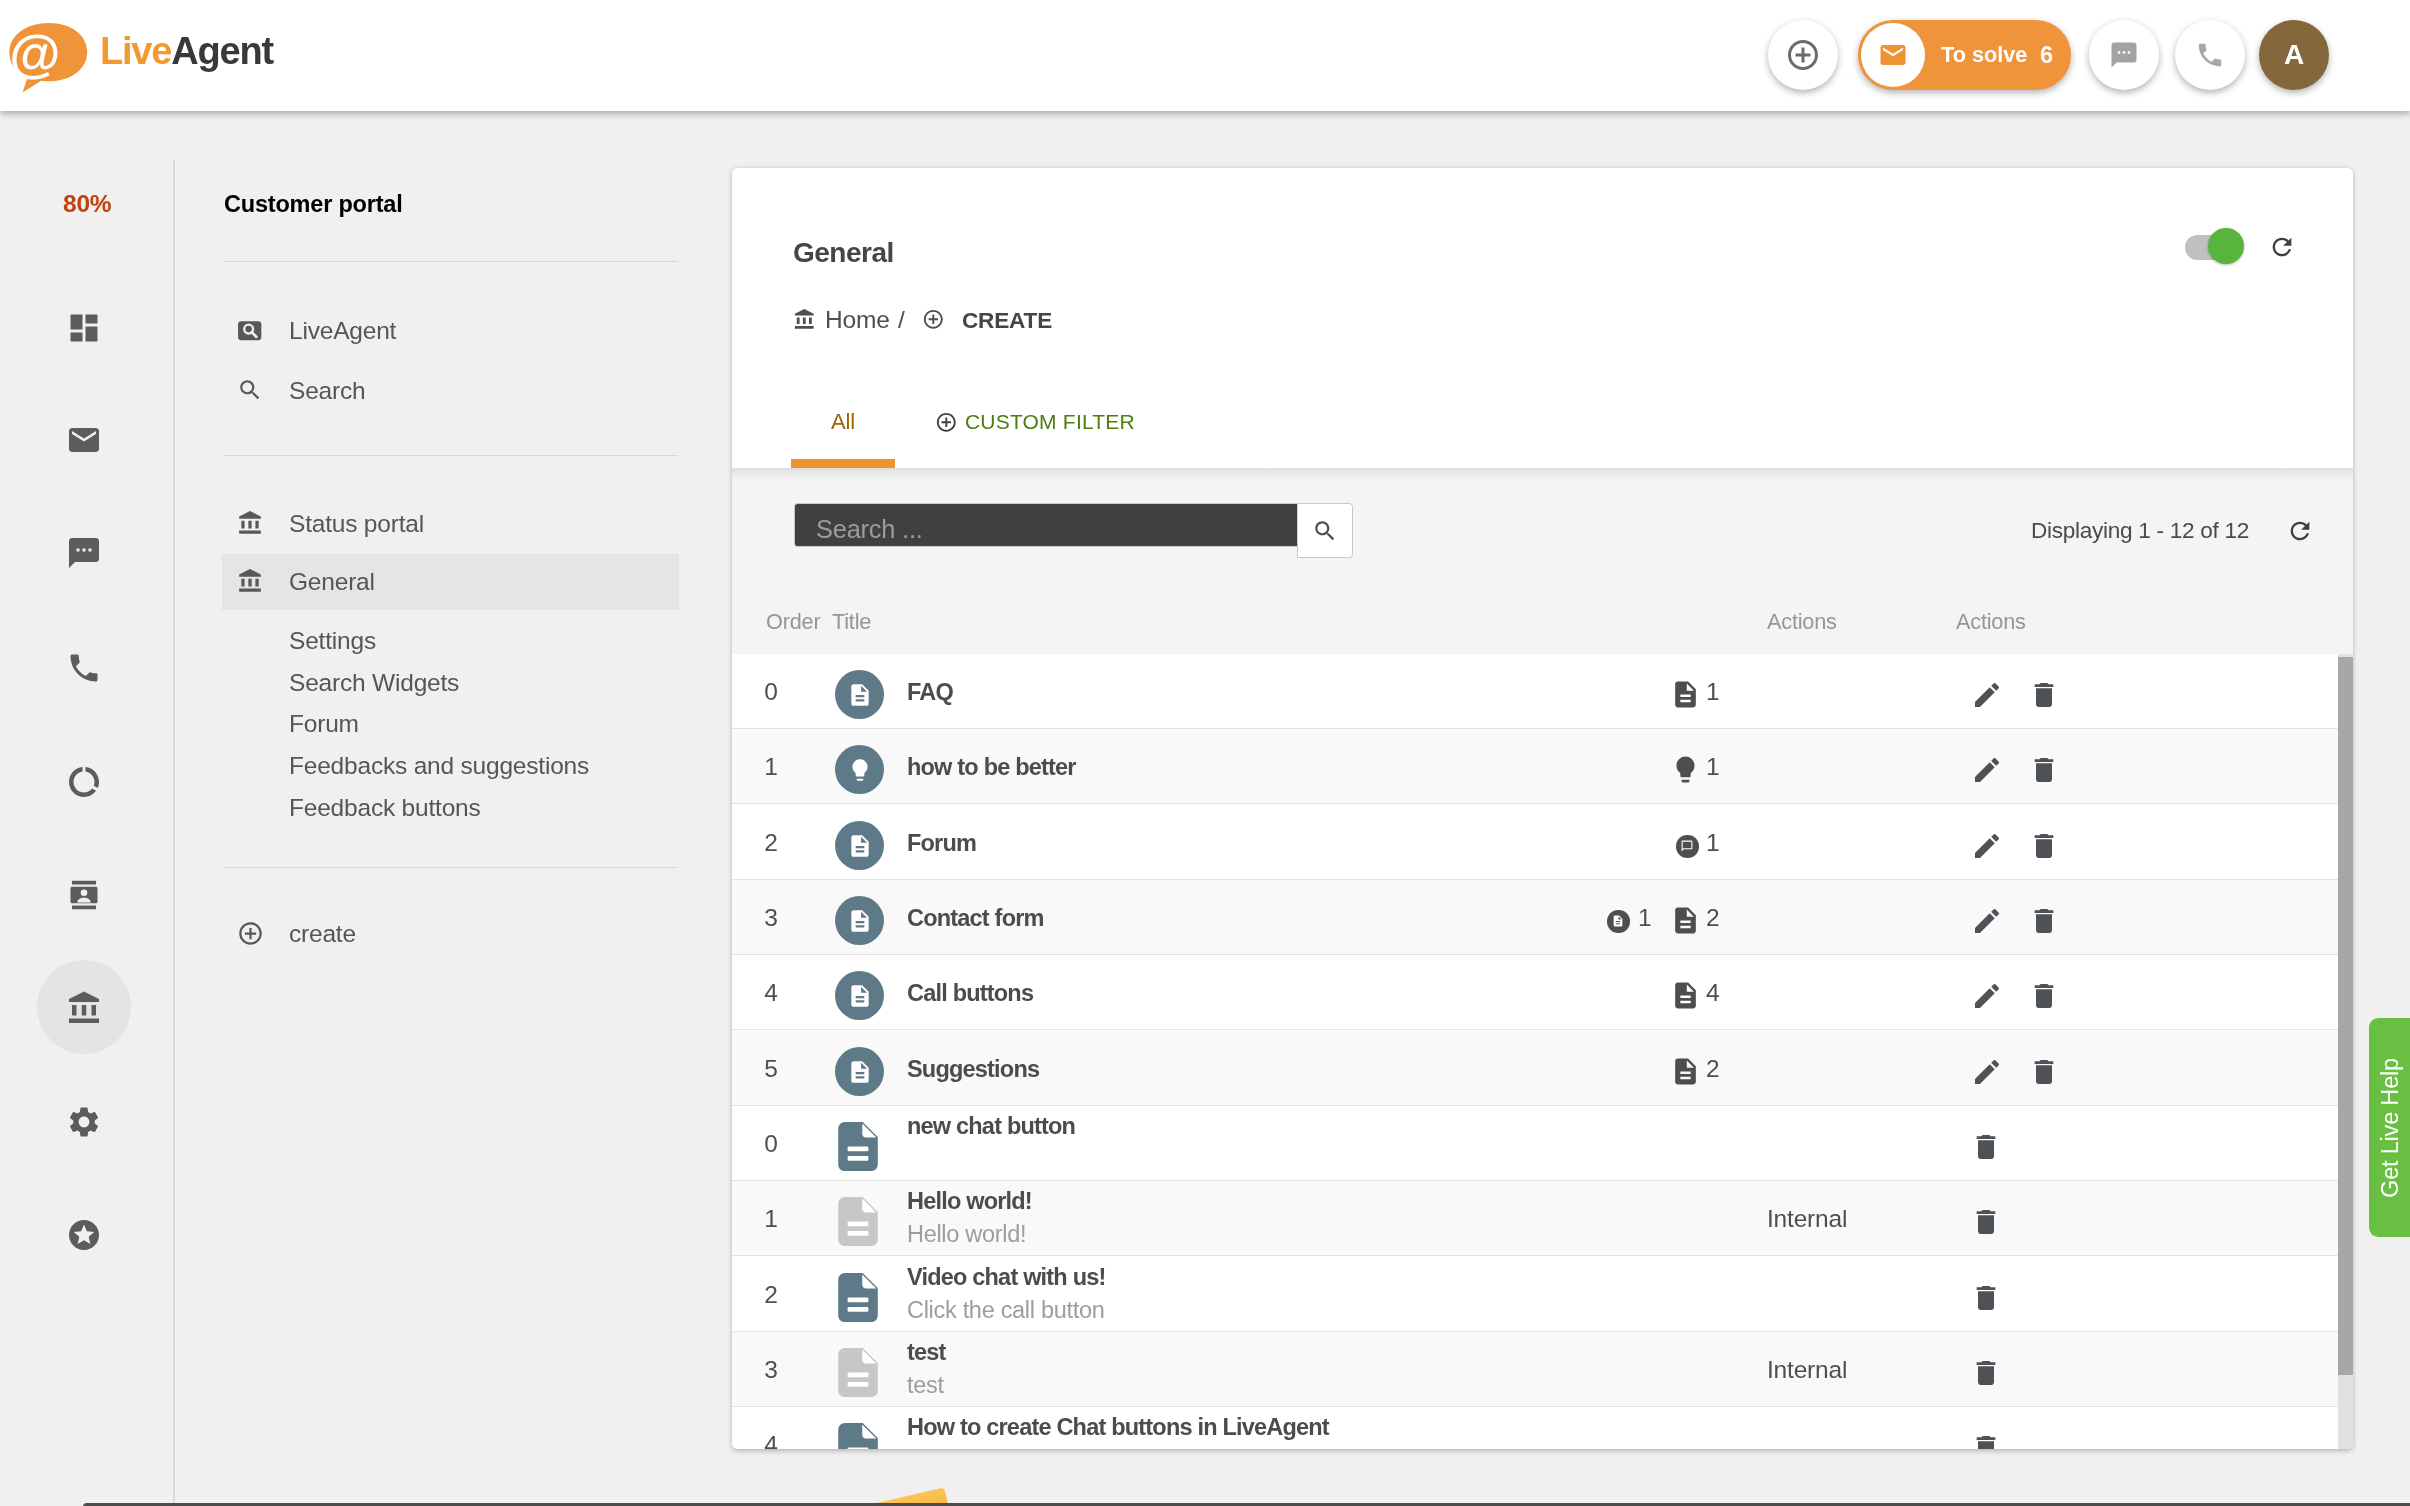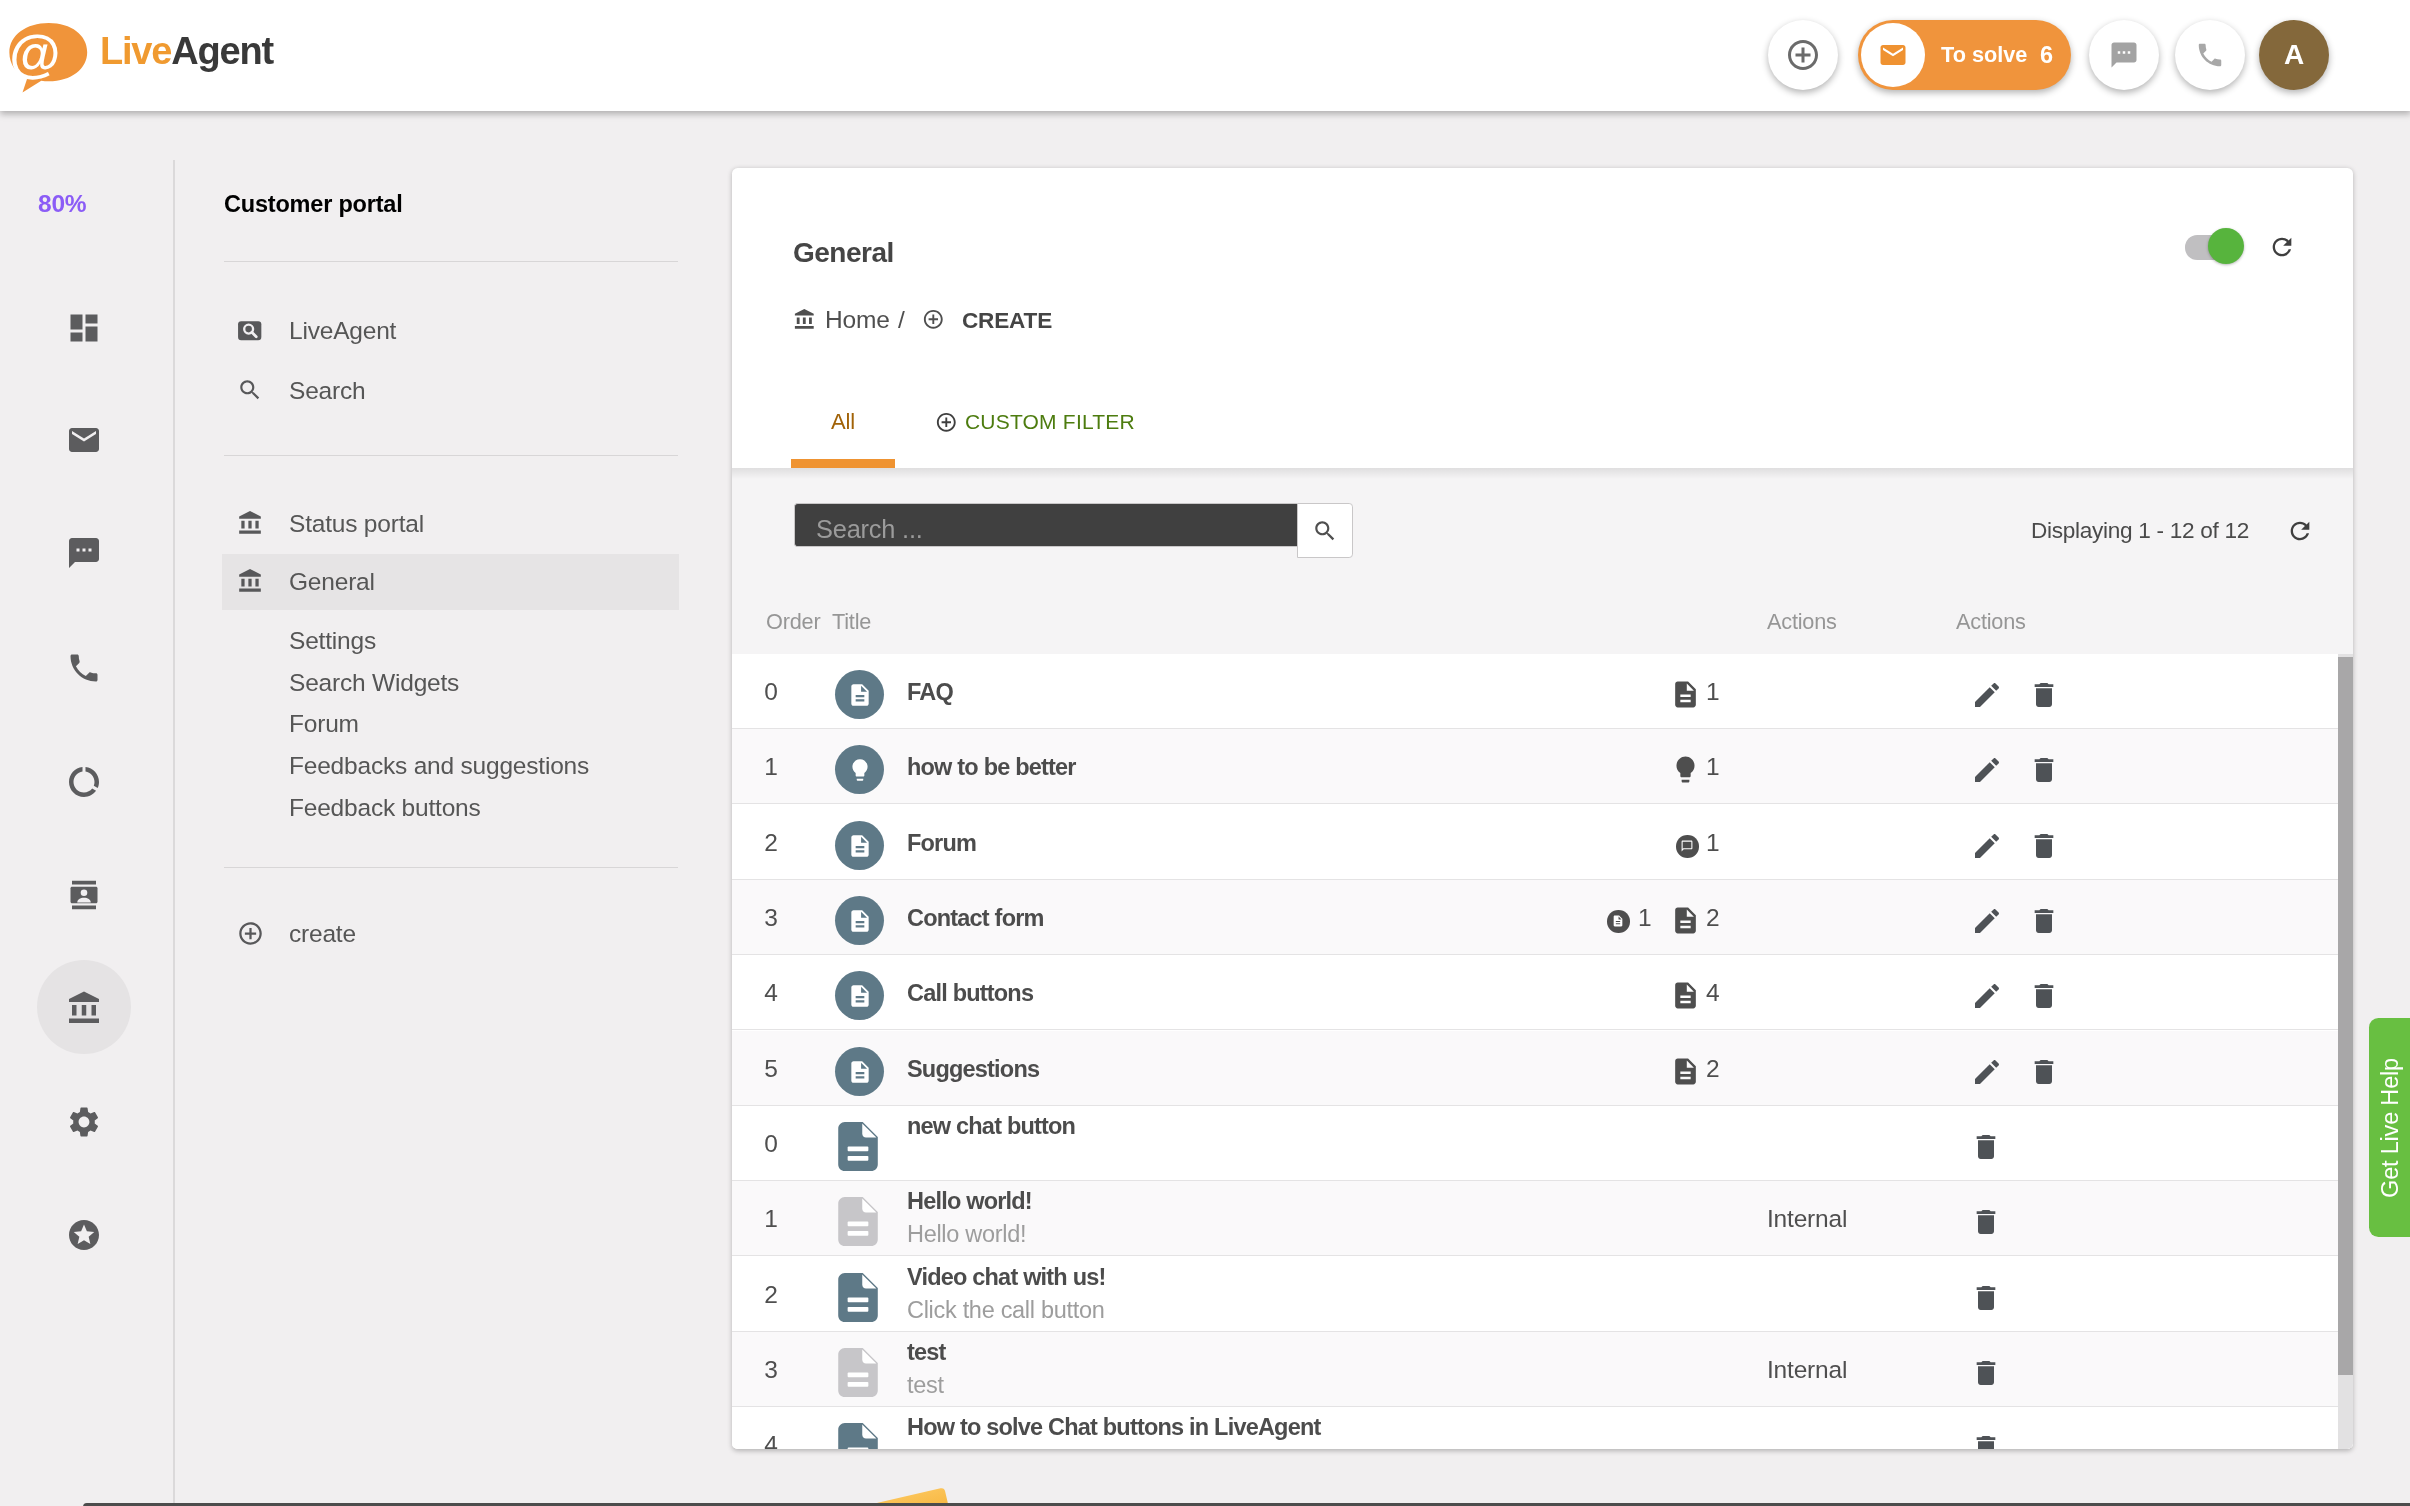--- a/index.html
+++ b/index.html
@@ -25,21 +25,21 @@
   #tosolve .lbl { position:absolute; left:83px; top:0; height:70px; line-height:70px;
                   color:#fff; font-weight:bold; font-size:21.7px; letter-spacing:0; }
   #tosolve .num { position:absolute; left:182px; top:0; height:70px; line-height:70px;
                   color:#fff; font-weight:bold; font-size:23.5px; }
   #avatar { position:absolute; left:2259px; top:20px; width:70px; height:70px; border-radius:50%;
             background:#84683b; box-shadow:0 2.8px 7.5px rgba(0,0,0,0.3); color:#fff;
             font-weight:bold; font-size:28px; text-align:center; line-height:70px; }
 
   
   #rail-div { position:absolute; left:173px; top:160px; width:1.9px; height:1343px; background:#dbd9da; }
-  #zoom { position:absolute; left:38px; top:190px; font-size:24.5px; font-weight:bold; color:#8b5cf6; }
+  #zoom { position:absolute; left:63px; top:190px; font-size:24.5px; font-weight:bold; color:#c2410c; }
   .ric { position:absolute; left:66px; }
   #railhl { position:absolute; left:37px; top:960px; width:94px; height:94px;
             border-radius:50%; background:#e5e3e4; }
 
   
   .mtitle { position:absolute; left:224px; top:191px; font-size:23.5px; font-weight:bold; color:#000000; }
   .mdiv { position:absolute; left:224px; width:454px; height:0.9px; background:#d8d6d7; }
   .mitem { position:absolute; left:289px; font-size:24.5px; color:#565656; }
   .mic { position:absolute; left:237px; }
   #genhl { position:absolute; left:222px; top:554px; width:457px; height:56px; background:#e6e4e5; }
@@ -500,21 +500,21 @@
         </svg>
       </div>
 <div class="row" style="top:753px">
         <div class="rnum">4</div>
         <svg class="rdoc" style="top:16px" width="40" height="49" viewBox="0 0 42 52" fill="#5e7987">
           <path d="M26 0H7C3.15 0 .03 3.15.03 7L0 45c0 3.85 3.12 7 6.97 7H35c3.85 0 7-3.15 7-7V16L26 0z"></path>
           <path d="M25.5 1.5 40.5 16.5H29.5c-2.2 0-4-1.8-4-4V1.5z" fill="#fff"></path>
           <rect x="10" y="26" width="22" height="5" rx="1" fill="#fff"></rect>
           <rect x="10" y="36" width="22" height="5" rx="1" fill="#fff"></rect>
         </svg>
-        <div class="rtitle" style="top:6.6px">How to solve Chat buttons in LiveAgent</div>
+        <div class="rtitle" style="top:6.6px">How to create Chat buttons in LiveAgent</div>
         <div class="rsub" style="top:40px">When chatting, you click this icon … then … chat buttons … (buttons are never deleted)</div>
         <svg class="act" style="left:1238px" width="32" height="32" viewBox="0 0 24 24" fill="#4e5256">
           <use href="#g-trash"></use>
         </svg>
       </div>
 </div>
   <div id="sbtrack">
       <div id="sbthumb"></div>
     </div>
 </div>

